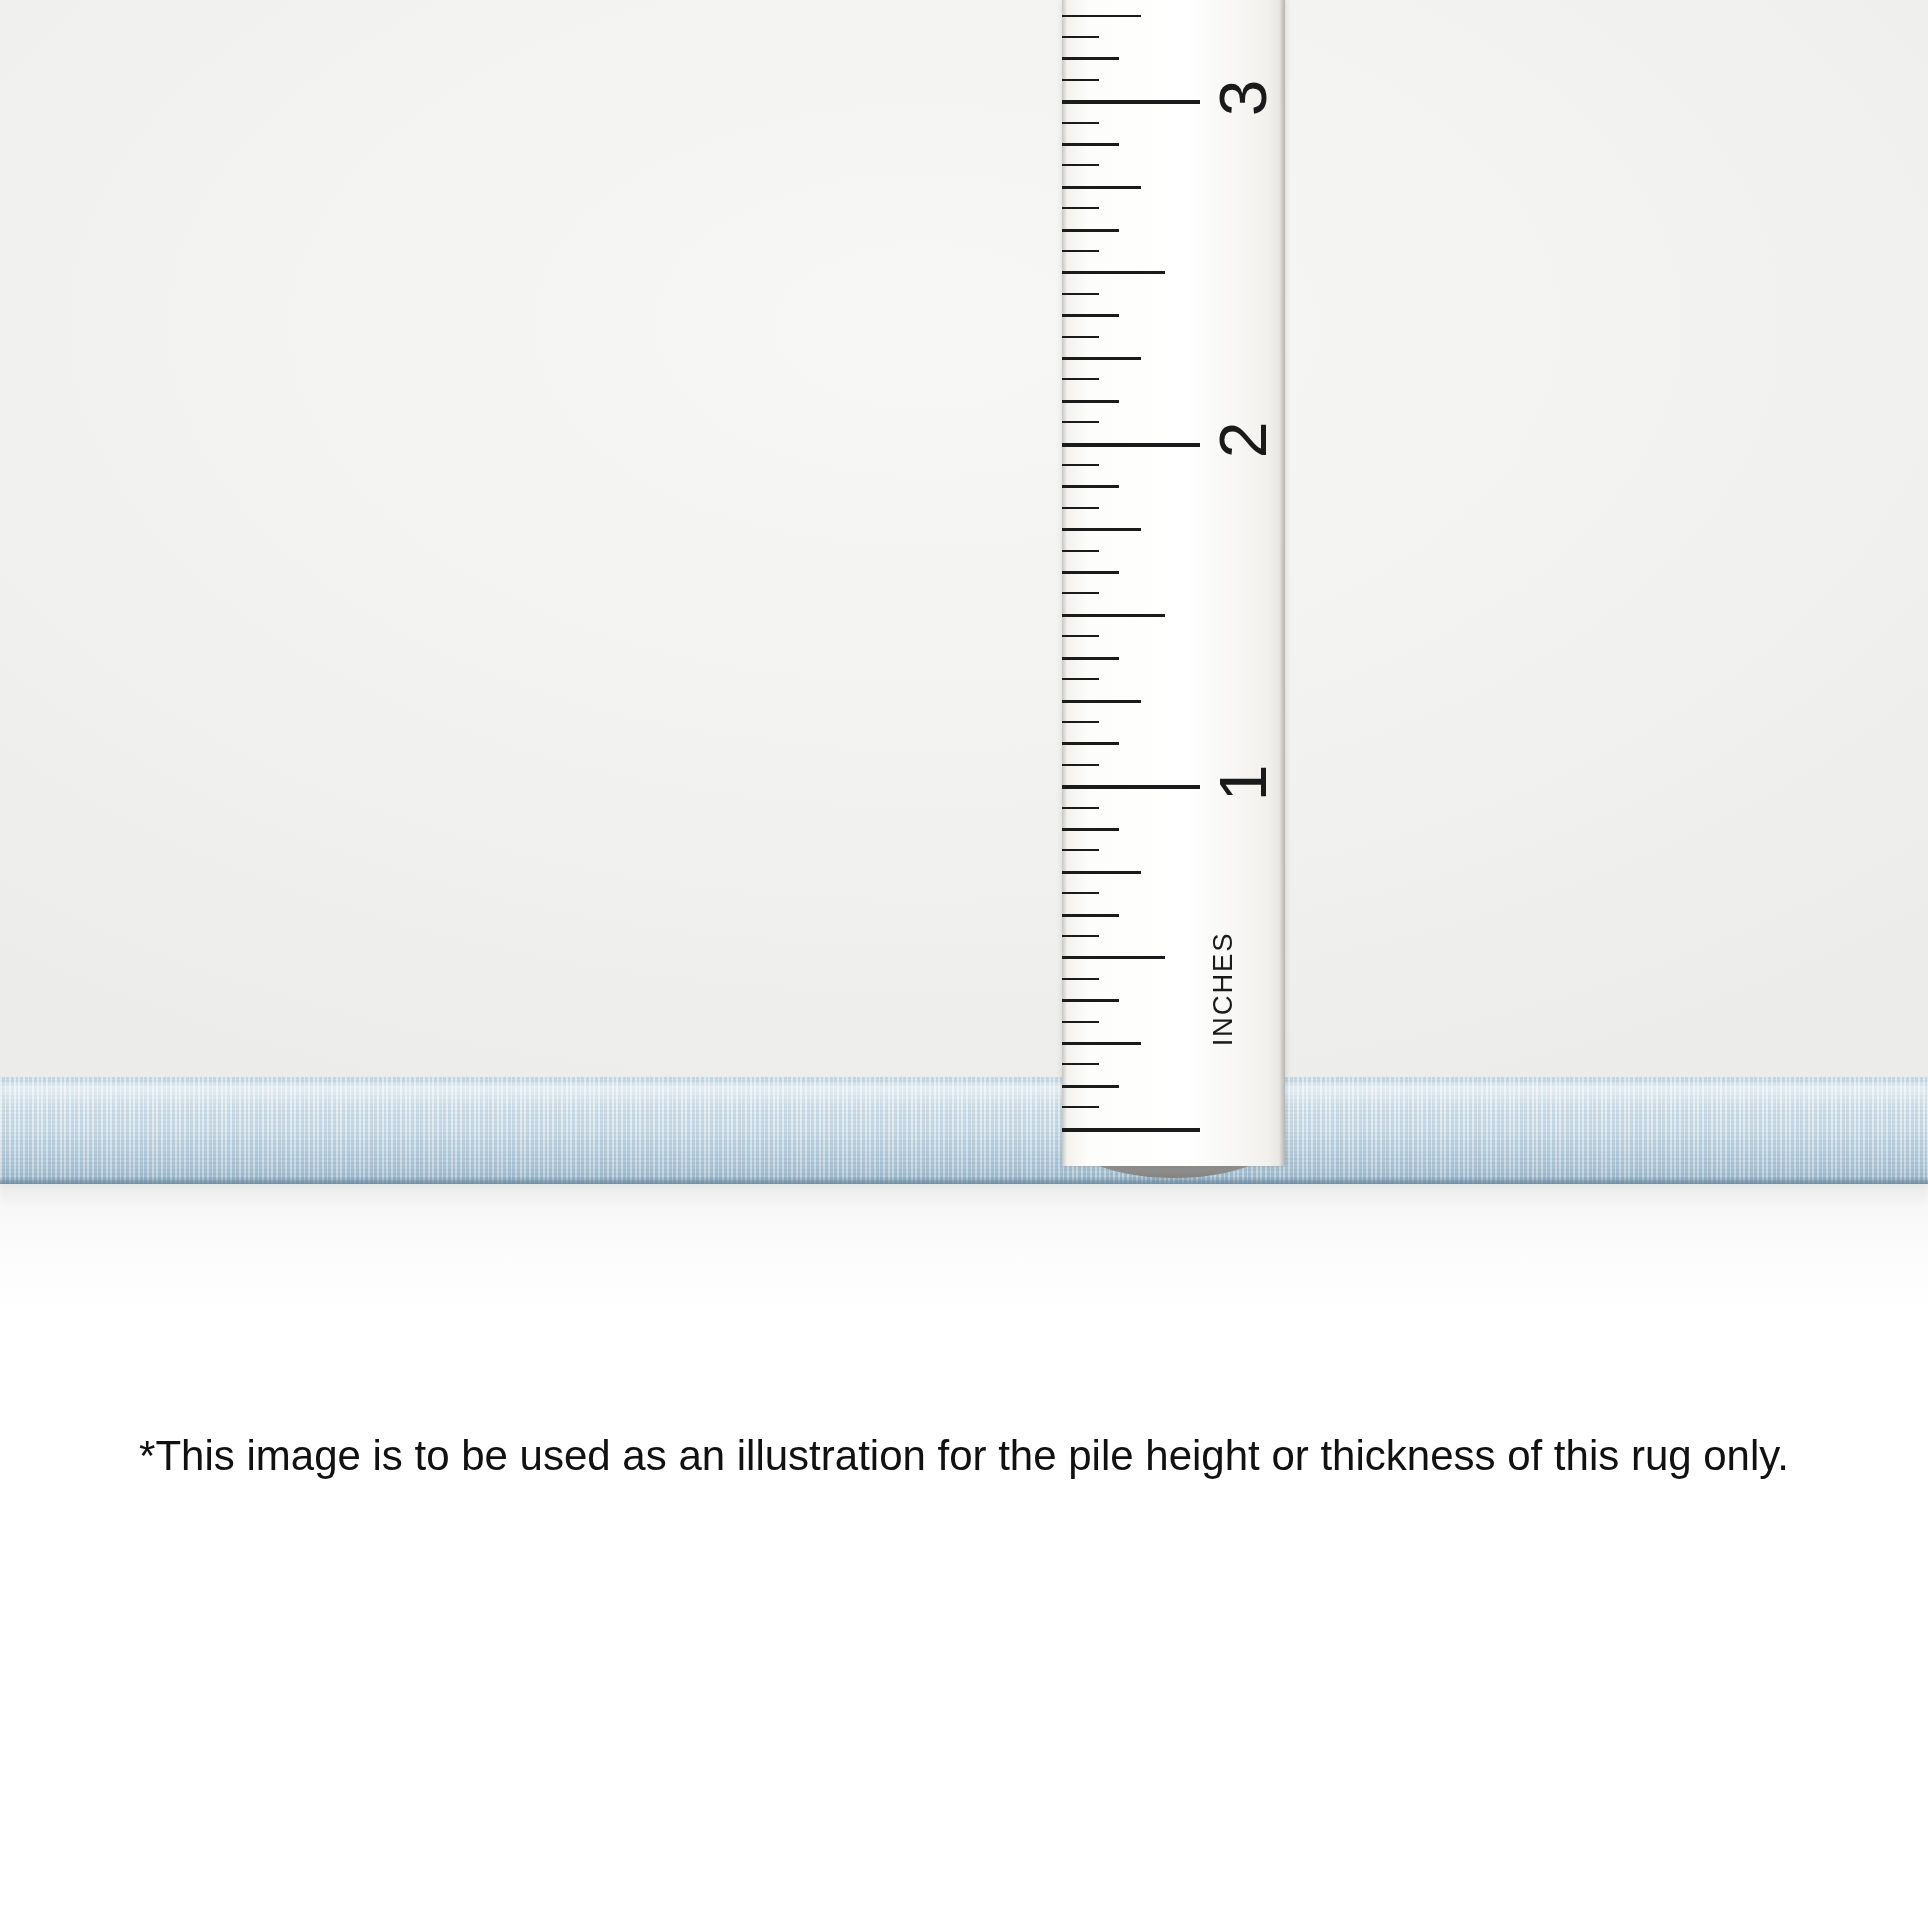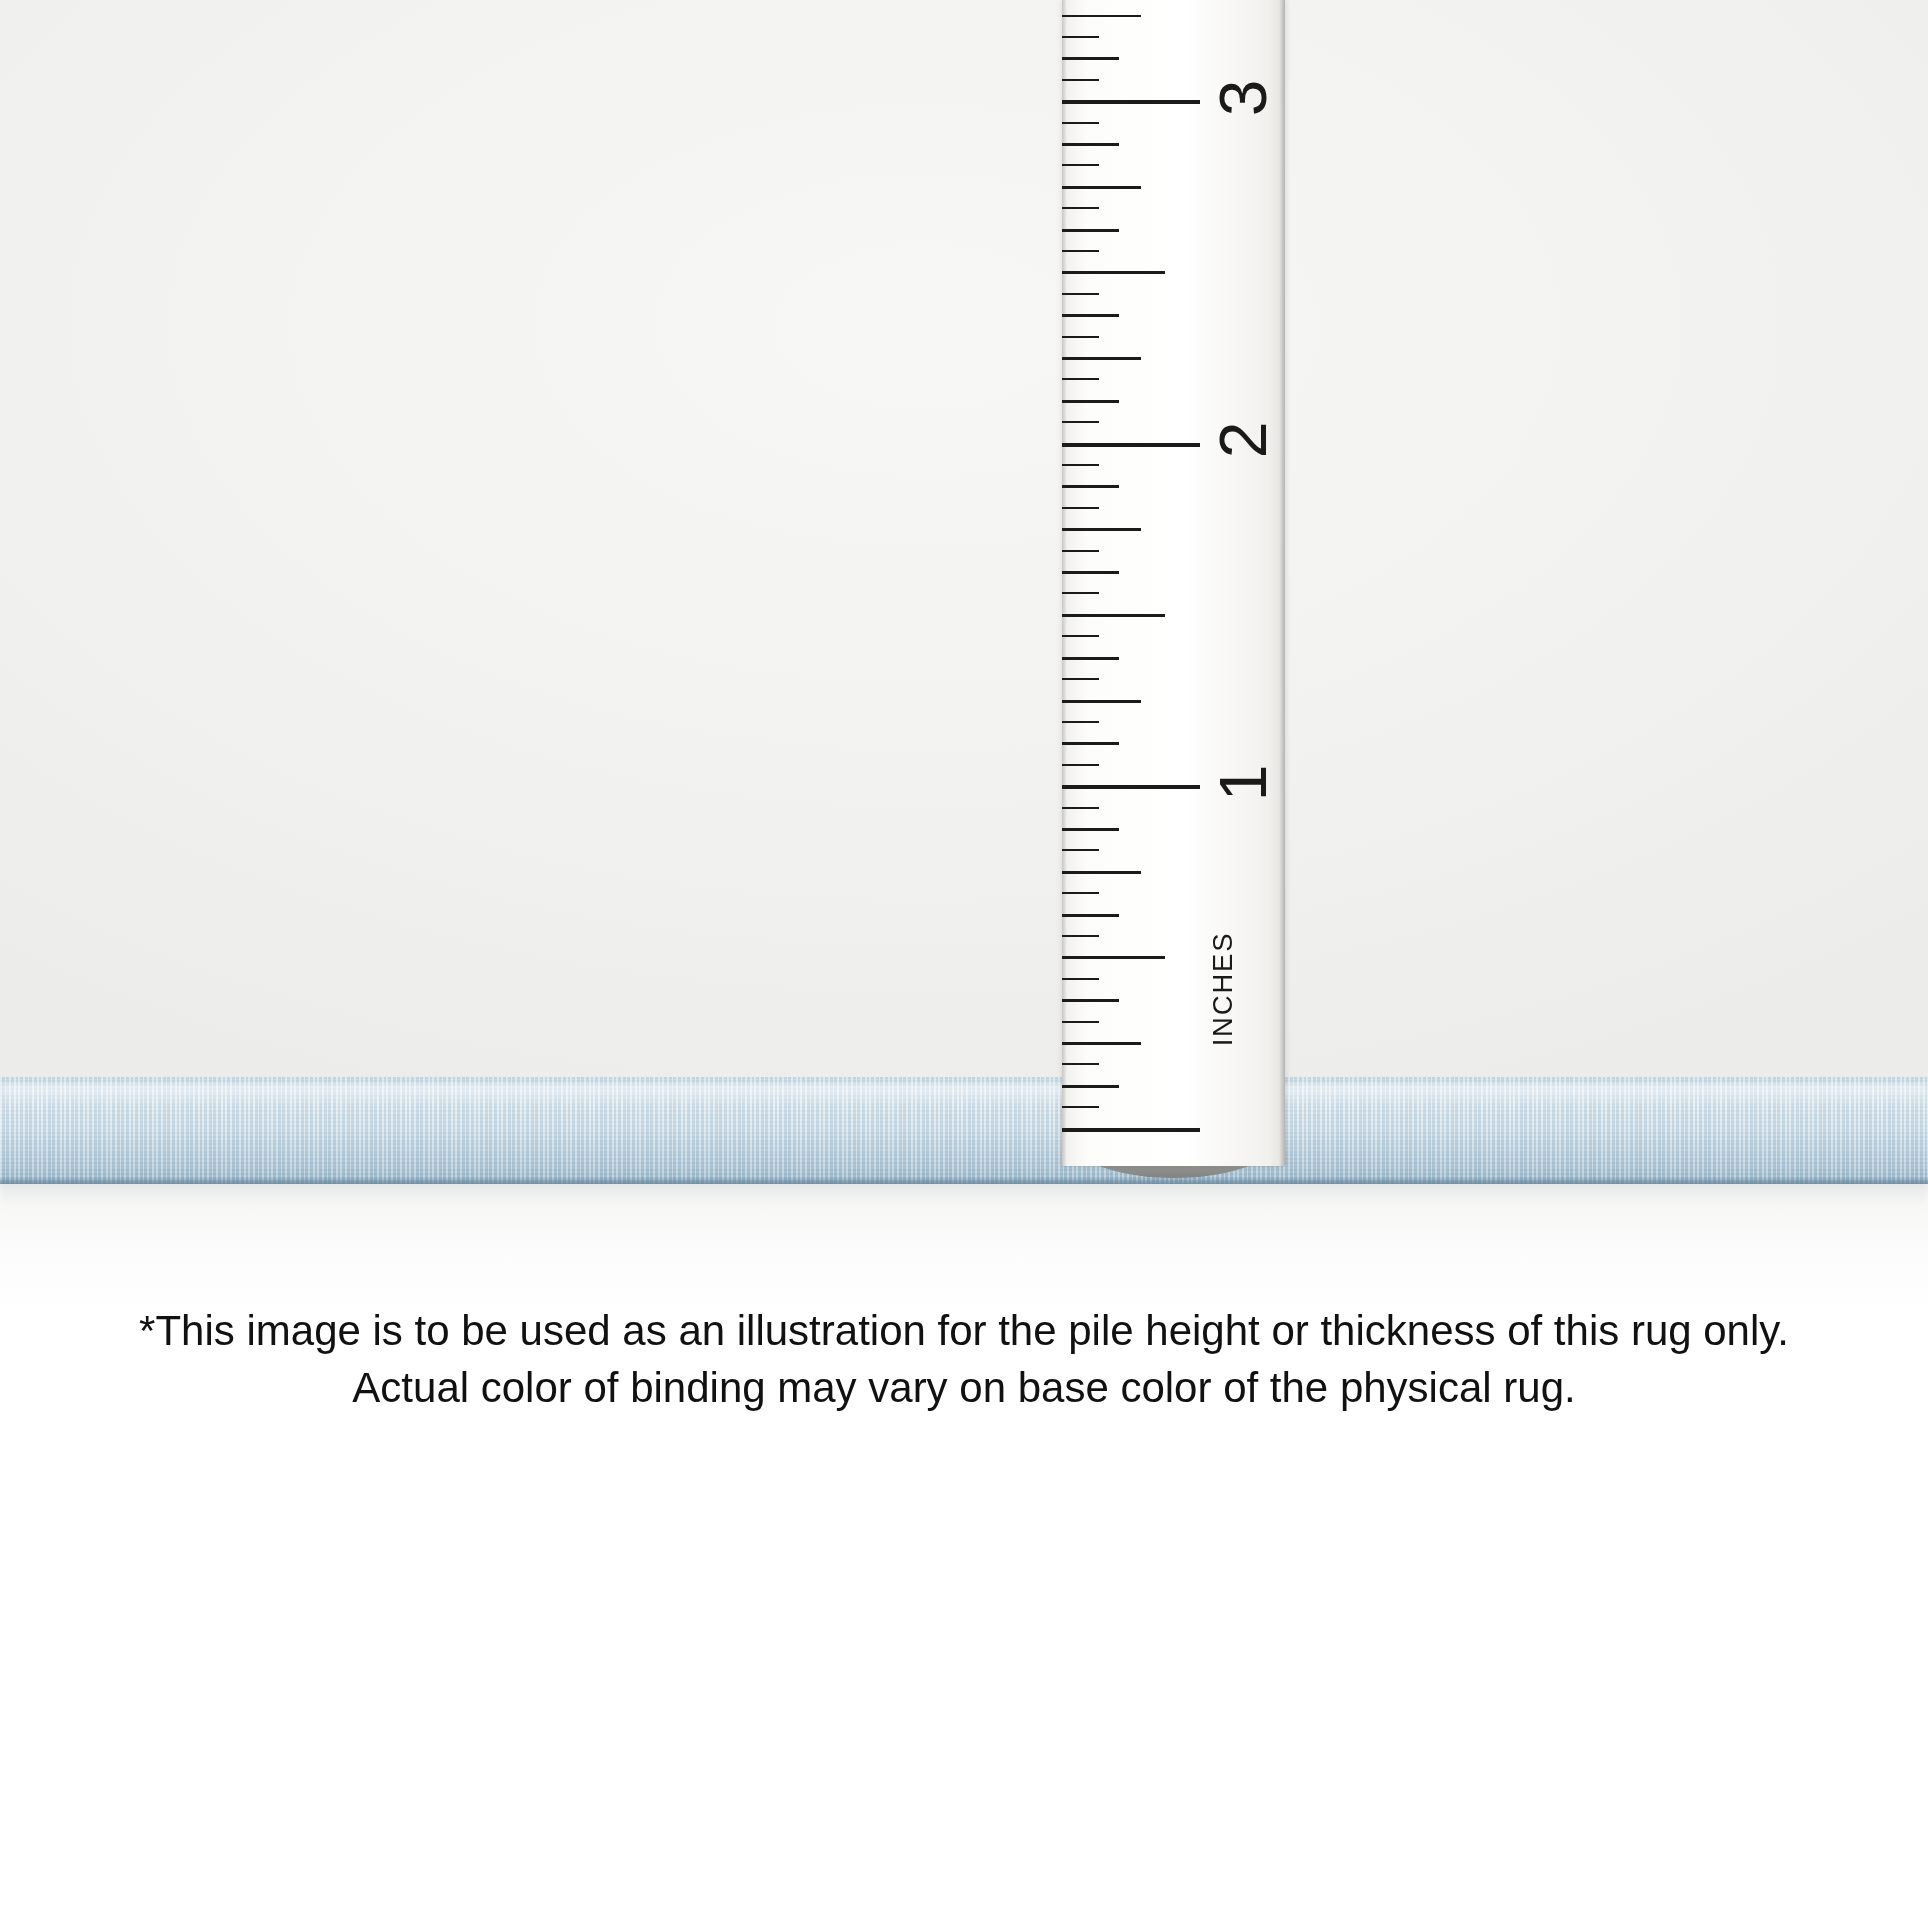--- a/index.html
+++ b/index.html
@@ -183,21 +183,21 @@
     color: #1a1a1a;
     transform: rotate(-90deg);
     transform-origin: center center;
     white-space: nowrap;
   }
 
   
   .caption {
     position: absolute;
     left: 0;
-    top: 1303px;
+    top: 1428px;
     width: 1928px;
     text-align: center;
     color: #111111;
     font-family: "Liberation Sans", sans-serif;
     font-size: 42px;
     line-height: 1.35;
     font-weight: 400;
   }
   .caption .line { display: block; }
 </style>
@@ -283,17 +283,16 @@
           <div class="ruler-num" style="left: 140px; top: 402px; width: 81px; text-align: center;">2</div>
           <div class="ruler-num" style="left: 140px; top: 60px; width: 81px; text-align: center;">3</div>
           <div class="ruler-unit" style="left: 87px; top: 973px; width: 147px; text-align: center;">INCHES</div>
         </div>
     </div>
 
   </div>
 
   <div class="caption">
     <span class="line">*This image is to be used as an illustration for the pile height or thickness of this rug only.</span>
-    <span class="line">Actual color of binding may vary on base color of the physical rug.</span>
   </div>
 
 </div>
 
 
 </body></html>

